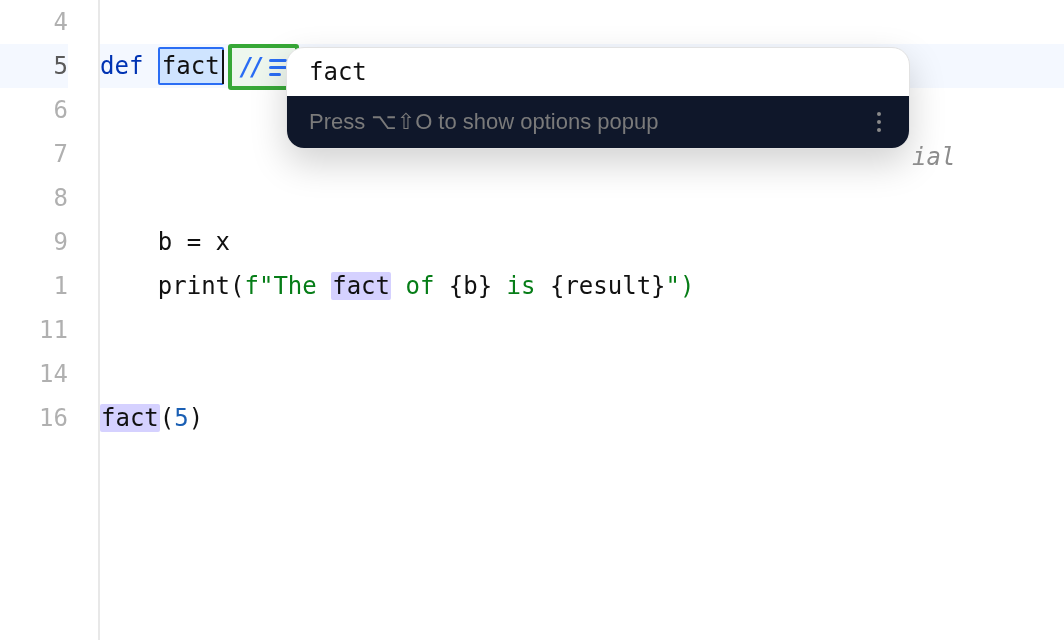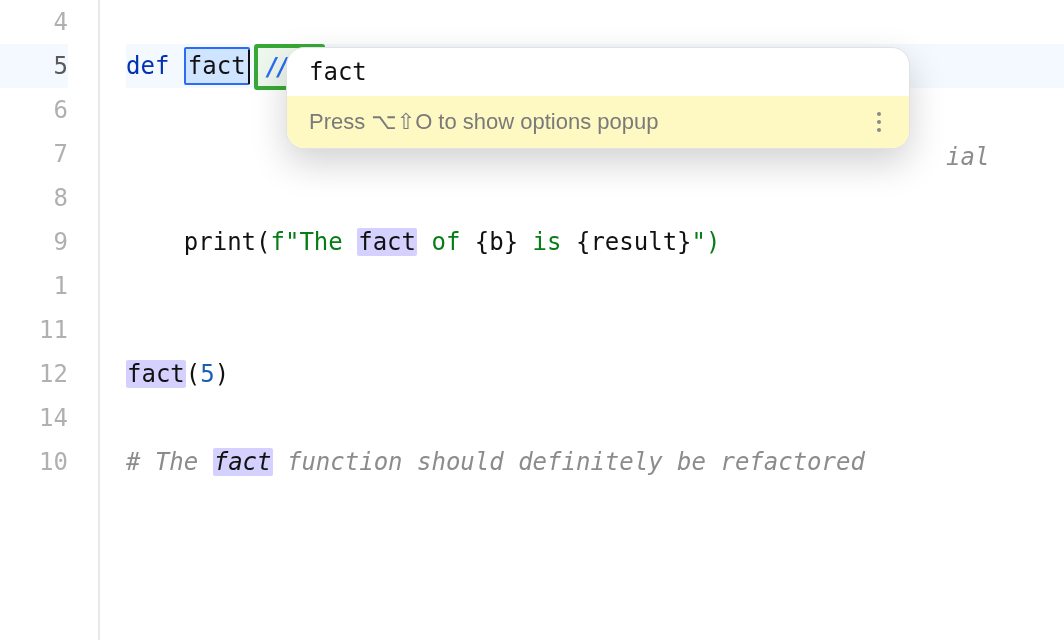--- a/index.html
+++ b/index.html
@@ -21,21 +21,20 @@
     flex: 0 0 100px;
     border-right: 2px solid #e8e8e8;
     text-align: right;
     padding-right: 30px;
     color: #b0b0b0;
     user-select: none;
   }
   .code {
     flex: 1;
     position: relative;
-    padding-left: 26px;
   }
   .row {
     height: 44px;
     line-height: 44px;
     white-space: pre;
     position: relative;
   }
   .gutter .row { font-weight: 400; }
   .hl-row {
     background: #f4f8ff;
@@ -96,21 +95,21 @@
     box-shadow: 0 14px 36px rgba(0,0,0,0.18);
     overflow: hidden;
   }
   .popup-row {
     padding: 10px 22px;
     font-family: ui-monospace, "SF Mono", Menlo, monospace;
     font-size: 24px;
   }
   .popup-row.suggest { color: #111; }
   .popup-row.hint {
-    background: #fef9c3;
+    background: #0f172a;
     color: #7a7a7a;
     font-family: -apple-system, BlinkMacSystemFont, "Segoe UI", sans-serif;
     font-size: 22px;
     display: flex;
     align-items: center;
     justify-content: space-between;
   }
   .kebab {
     display: inline-flex;
     flex-direction: column;
@@ -123,21 +122,20 @@
   }
 
   .partial-comment {
     position: absolute;
     left: 812px;
     top: 135px;
     color: #8c8c8c;
     font-style: italic;
     line-height: 44px;
     pointer-events: none;
-    margin-left: 34px;
   }
 
   .slash-icon {
     color: #2a6df4;
     font-weight: 700;
     font-size: 24px;
     letter-spacing: -4px;
     font-style: italic;
   }
   .lines-icon {
@@ -159,47 +157,46 @@
 
   <div class="gutter">
     <div class="row">4</div>
     <div class="row hl-row">5</div>
     <div class="row">6</div>
     <div class="row">7</div>
     <div class="row">8</div>
     <div class="row">9</div>
     <div class="row">1</div>
     <div class="row">11</div>
-    <div class="row">12</div>
     <div class="row">14</div>
-    <div class="row">10</div>
+    <div class="row">16</div>
   </div>
 
   <div class="code">
 
     <div class="row"></div>
 
     <div class="row hl-row"><span class="kw">def </span><span class="sel-box">fact</span><span class="cursor"></span><span class="green-badge"><span class="slash-icon">//</span><span class="lines-icon"><i style="width:18px"></i><i style="width:18px"></i><i style="width:12px"></i></span></span><span class="plain">(x):</span></div>
 
     <div class="row"></div>
     <div class="row"></div>
     <div class="row"></div>
 
+    <div class="row"><span class="plain">    b = x</span></div>
 
 
     <div class="row"><span class="plain">    print(</span><span class="str">f"The </span><span class="hl-purple">fact</span><span class="str"> of </span><span class="fstring-expr">{b}</span><span class="str"> is </span><span class="fstring-expr">{result}</span><span class="str">")</span></div>
 
     <div class="row"></div>
     <div class="row"></div>
 
     <div class="row"><span class="hl-purple">fact</span><span class="plain">(</span><span class="num">5</span><span class="plain">)</span></div>
 
     <div class="row"></div>
 
-    <div class="row"><span class="comment"># The </span><span class="hl-purple" style="font-style:italic">fact</span><span class="comment"> function should definitely be refactored</span></div>
 
     <div class="row"></div>
 
     <div class="popup">
       <div class="popup-row suggest">fact</div>
       <div class="popup-row hint">
         <span>Press ⌥⇧O to show options popup</span>
         <span class="kebab">
             <span></span>
             <span></span>

